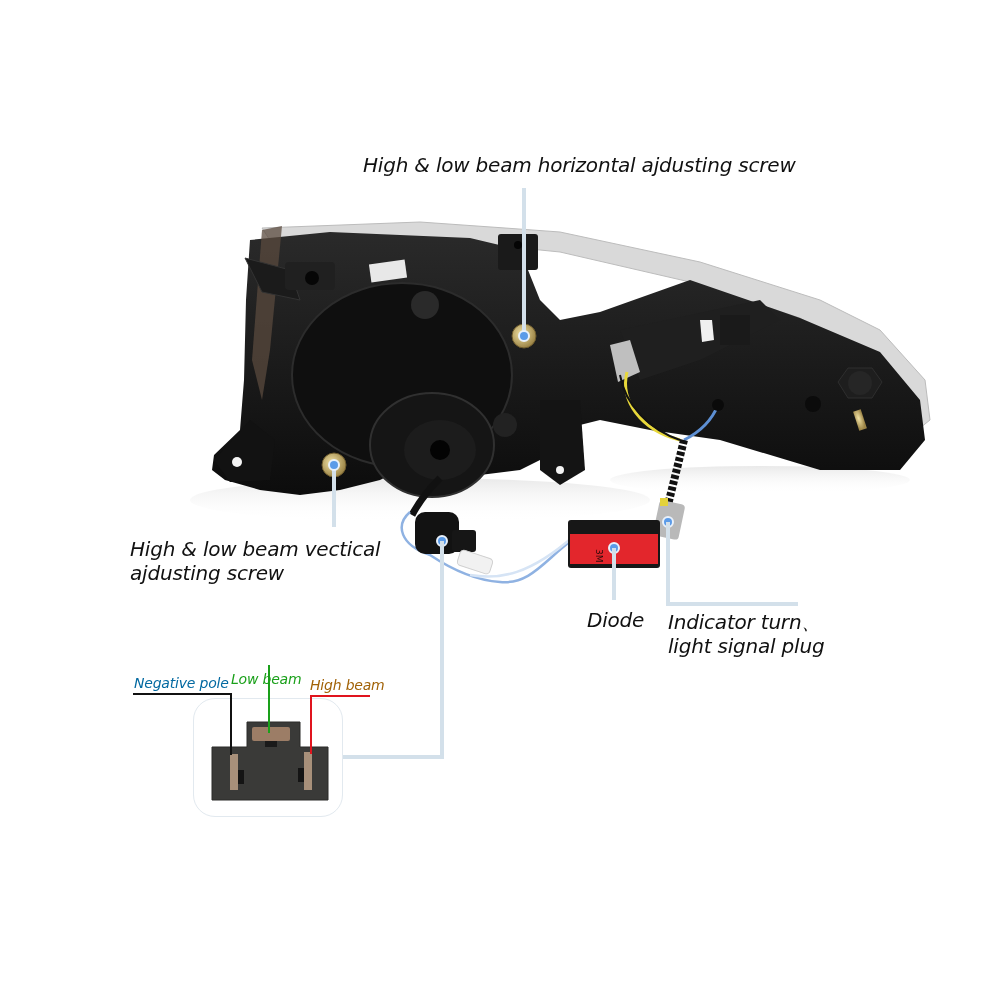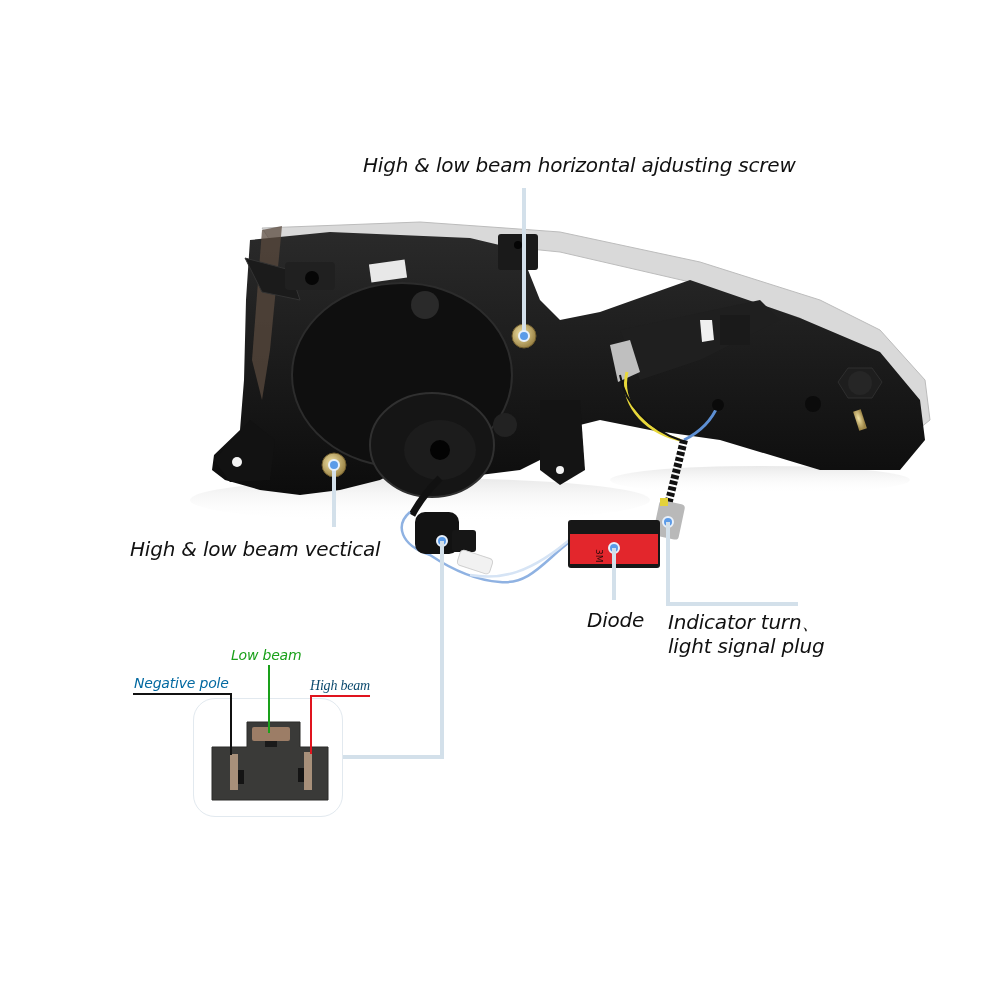--- a/index.html
+++ b/index.html
@@ -119,20 +119,21 @@
   </svg>
 
   <div class="label" style="left:363px; top:153px;">High &amp; low beam horizontal ajdusting screw</div>
   <div class="leader" style="left:522px; top:188px; width:4px; height:148px;"></div>
   <div class="dot" style="left:518px; top:330px;"></div>
 
   <div class="leader" style="left:332px; top:465px; width:4px; height:62px;"></div>
   <div class="dot" style="left:328px; top:459px;"></div>
   <div class="label center" style="left:130px; top:537px; width:280px;">
     <div>High &amp; low beam vectical</div>
+    <div>ajdusting screw</div>
   </div>
 
   <div class="dot" style="left:436px; top:535px;"></div>
   <div class="leader" style="left:440px; top:541px; width:4px; height:218px;"></div>
   <div class="leader" style="left:343px; top:755px; width:101px; height:4px;"></div>
 
   <div class="dot" style="left:608px; top:542px;"></div>
   <div class="leader" style="left:612px; top:548px; width:4px; height:52px;"></div>
   <div class="label" style="left:587px; top:608px;">Diode</div>
 
@@ -158,15 +159,15 @@
 
     <rect x="304" y="752" width="8" height="38" fill="#a8907a"></rect>
     <rect x="298" y="768" width="6" height="14" fill="#141414"></rect>
 
     <polyline points="133,694 231,694 231,755" fill="none" stroke="#111" stroke-width="2"></polyline>
     <line x1="269" y1="665" x2="269" y2="733" stroke="#1aa01a" stroke-width="2"></line>
     <polyline points="370,696 311,696 311,754" fill="none" stroke="#e0141e" stroke-width="2"></polyline>
   </svg>
 
   <div class="label small" style="left:134px; top:675px; color:#0369a1;">Negative pole</div>
-  <div class="label small" style="left:231px; top:647px; color:#1aa01a;">Low beam</div>
-  <div class="label small" style="left:310px; top:677px; color:#0c4a6e;font-family:Liberation Serif, serif;">High beam</div>
+  <div class="label small" style="left:231px; top:671px; color:#1aa01a;">Low beam</div>
+  <div class="label small" style="left:310px; top:677px; color:#a16207;">High beam</div>
 </div>
 
 </body></html>

